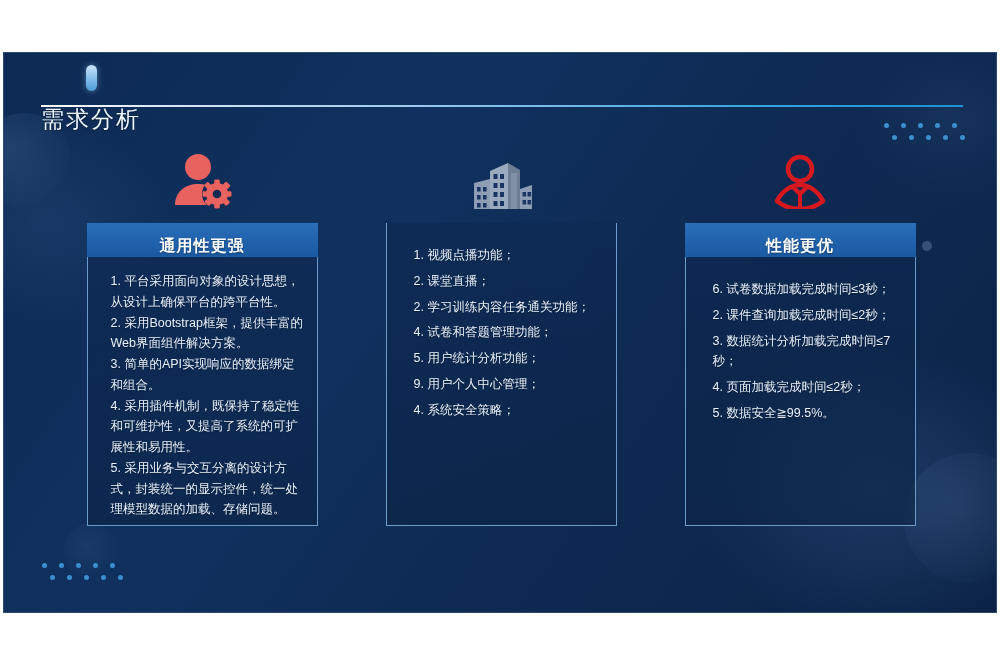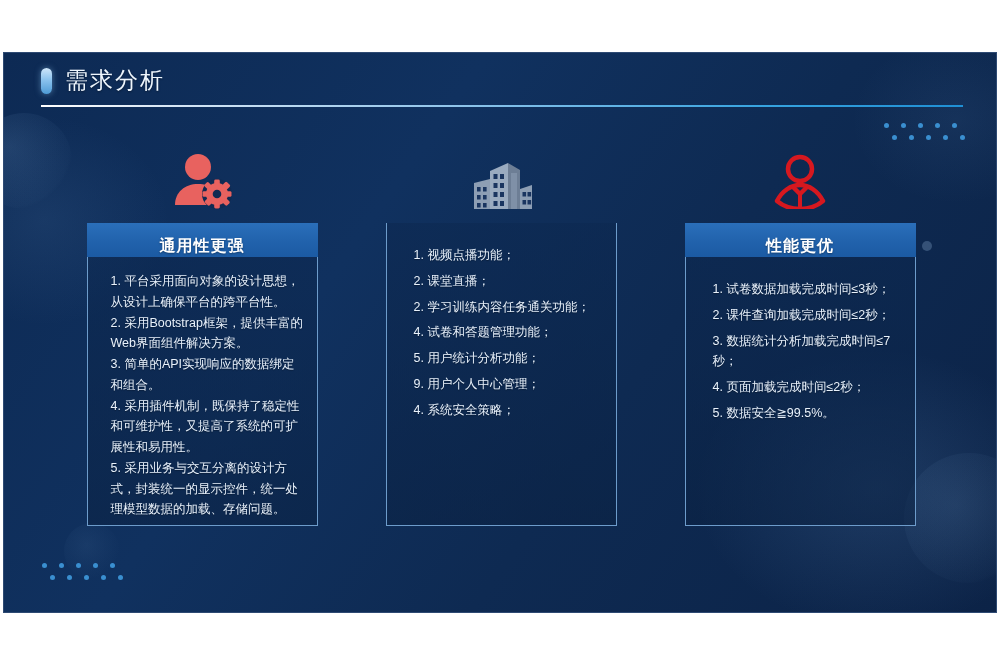--- a/index.html
+++ b/index.html
@@ -32,21 +32,21 @@
   .b1 { left: -28px; top: 60px;  width: 96px;  height: 96px;  background: radial-gradient(circle at 35% 35%, rgba(150,195,240,0.13), rgba(150,195,240,0.02) 68%, rgba(0,0,0,0) 72%); }
   .b2 { left: 900px; top: 400px; width: 130px; height: 130px; background: radial-gradient(circle at 40% 40%, rgba(150,195,240,0.10), rgba(150,195,240,0.02) 70%, rgba(0,0,0,0) 74%); }
   .b3 { left: 918px; top: 188px; width: 10px;  height: 10px;  background: rgba(170,205,240,0.26); }
   .b4 { left: 60px;  top: 470px; width: 56px;  height: 56px;  background: radial-gradient(circle at 40% 40%, rgba(150,195,240,0.07), rgba(0,0,0,0) 72%); }
 
   
   .header { position: absolute; left: 0; top: 0; width: 994px; height: 62px; }
 
   .title-row {
     position: absolute; left: 37px; top: 12px;
-    display: flex; align-items: center; gap: 13px;
+    display: flex; align-items: center; gap: 13px; flex-direction: column;
   }
   .title-marker {
     width: 11px; height: 26px; border-radius: 6px;
     background: linear-gradient(180deg, #cfe6fa 0%, #8cc3ee 45%, #4e9bd6 100%);
     box-shadow: 0 0 6px rgba(140,195,238,0.5);
   }
   .title-text {
     font-size: 23px; color: #eef6fd; letter-spacing: 2px; font-weight: 400;
     text-shadow: 0 1px 2px rgba(0,0,0,0.35);
   }
@@ -248,21 +248,21 @@
           <path d="M8 48c5-10 14-16 23-16s18 6 23 16c-6 5-14 8-23 8S14 53 8 48z" fill="none" stroke="#d6181f" stroke-width="4.5" stroke-linejoin="round"></path>
           <path d="M23 33l8 8 8-8" fill="none" stroke="#d6181f" stroke-width="4.5" stroke-linejoin="round"></path>
           <line x1="31" y1="42" x2="31" y2="55" stroke="#d6181f" stroke-width="4"></line>
         </svg>
       </div>
       <div class="card">
         <div class="card-header">
           <span class="card-header-text">性能更优</span>
         </div>
         <div class="card-body loose">
-          <p>1. 试卷数据加载完成时间≤3秒；</p>
+          <p>6. 试卷数据加载完成时间≤3秒；</p>
           <p>2. 课件查询加载完成时间≤2秒；</p>
           <p>3. 数据统计分析加载完成时间≤7秒；</p>
           <p>4. 页面加载完成时间≤2秒；</p>
           <p>5. 数据安全≧99.5%。</p>
         </div>
       </div>
     </div>
 
   </div>
 </div>

